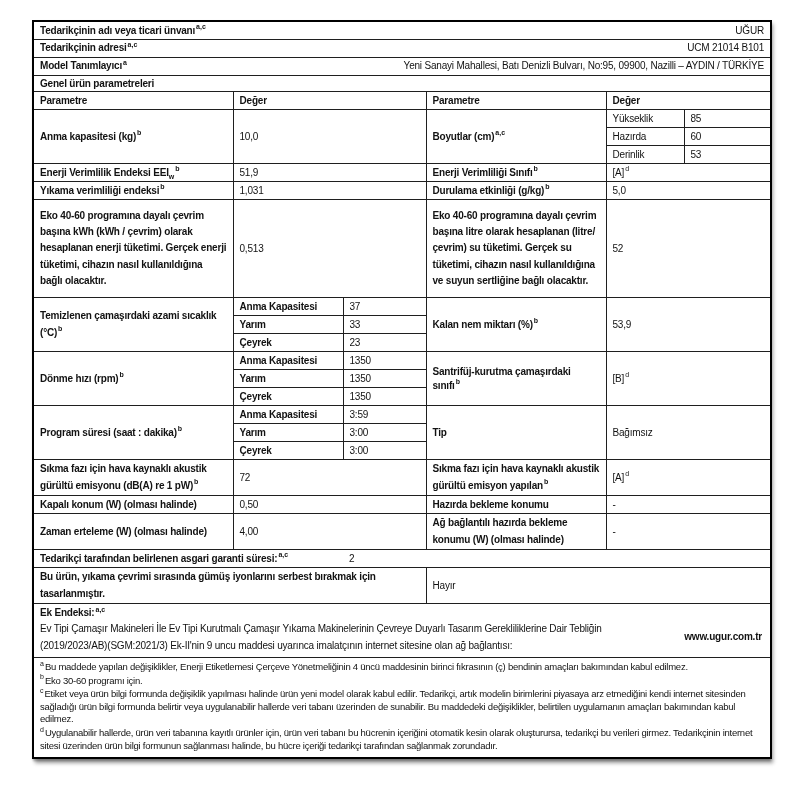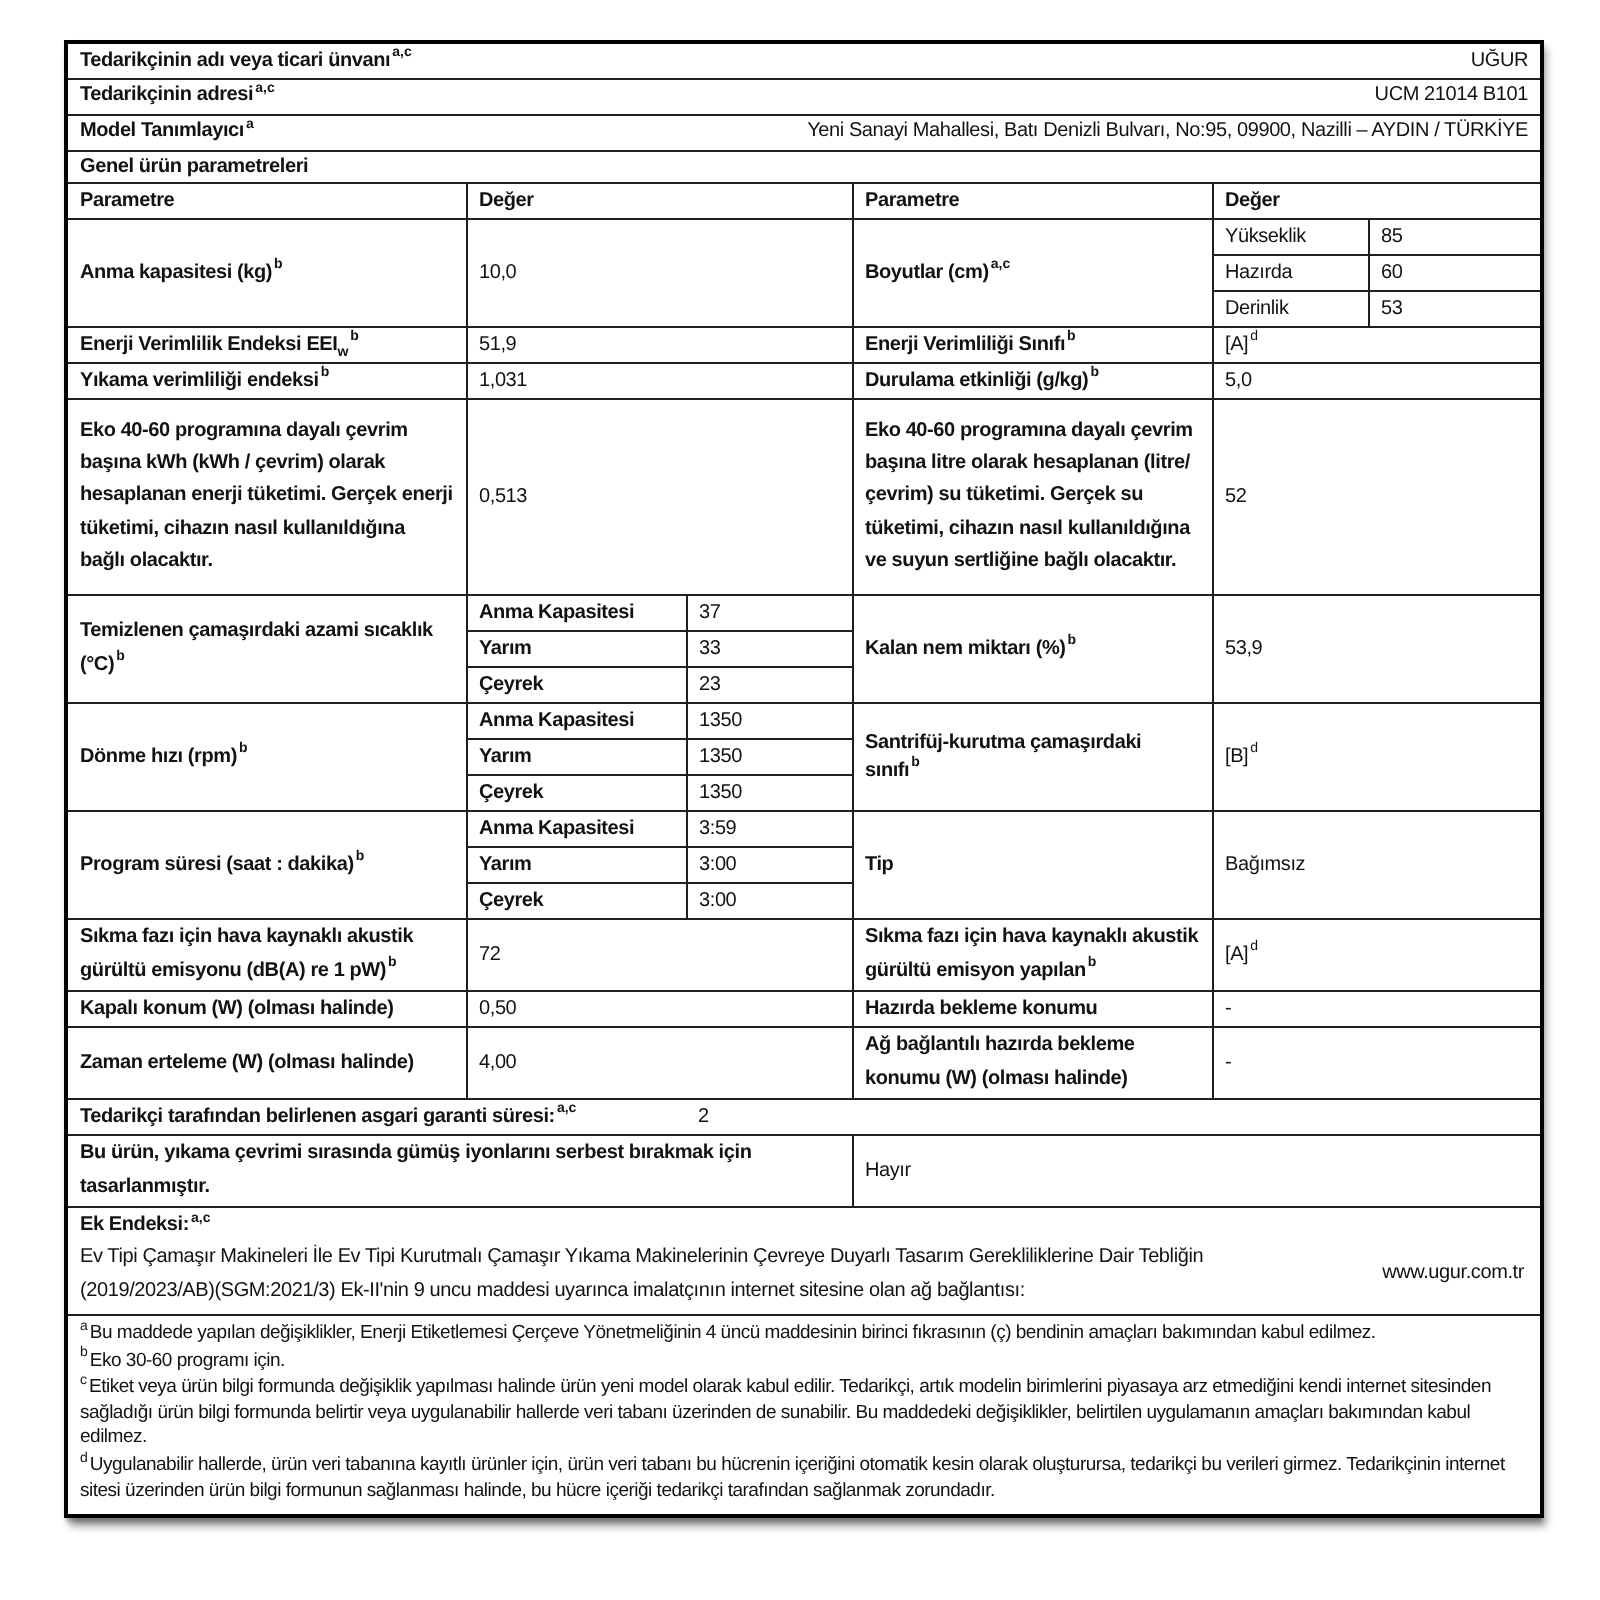--- a/index.html
+++ b/index.html
@@ -29,21 +29,21 @@
   tr.h36{height:36px}
   tr.h98{height:98px}
   .ml{line-height:1.62}
   .tall{line-height:1.62;padding-top:4px;padding-bottom:4px;}
   sup{font-size:7px;letter-spacing:0;line-height:0;margin-left:1px;}
   sub{font-size:7px;letter-spacing:0;line-height:0;}
   .flexrow{display:flex;justify-content:space-between;align-items:center;min-height:14px;}
   .ekb{padding:2px 6px 3px;}
   .ekb-flex{display:flex;align-items:center;gap:0;}
   .ekb-text{flex:1 1 auto;line-height:1.72;max-width:615px;}
-  .ekb-url{font-weight:normal;white-space:nowrap;margin-left:auto;padding-right:2px;}
+  .ekb-url{font-weight:bold;white-space:nowrap;margin-left:auto;padding-right:2px;}
   .fns{font-size:9.5px;letter-spacing:-0.25px;line-height:1.33;padding:3px 6px 4px;vertical-align:top;}
   .fn{margin:0 0 1px 0;}
   .fn sup{margin:0 1px 0 0;}
 </style>
 </head>
 <body>
 
 <div class="sheet">
 <table>
   <colgroup>

